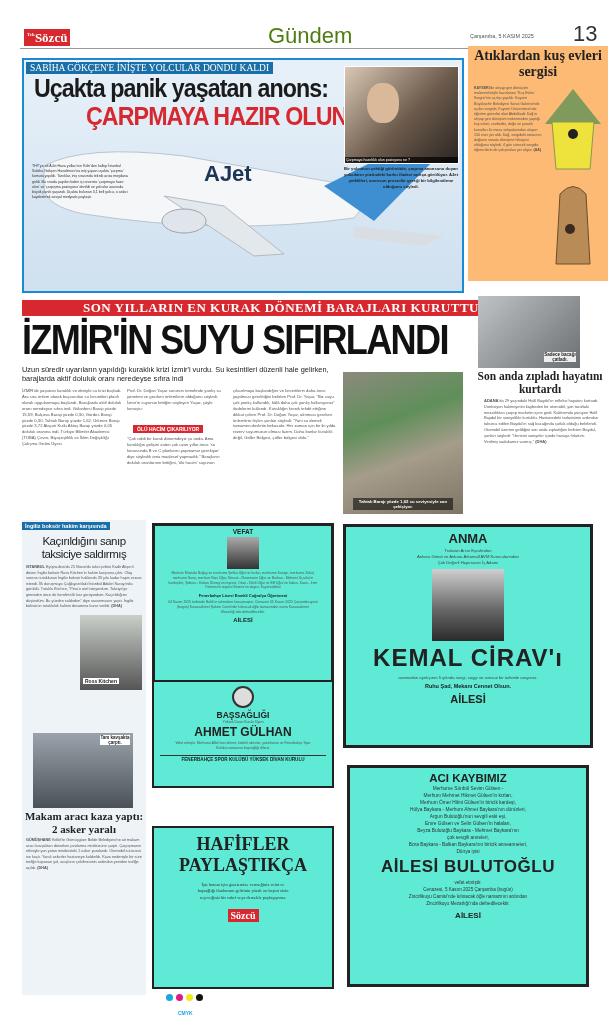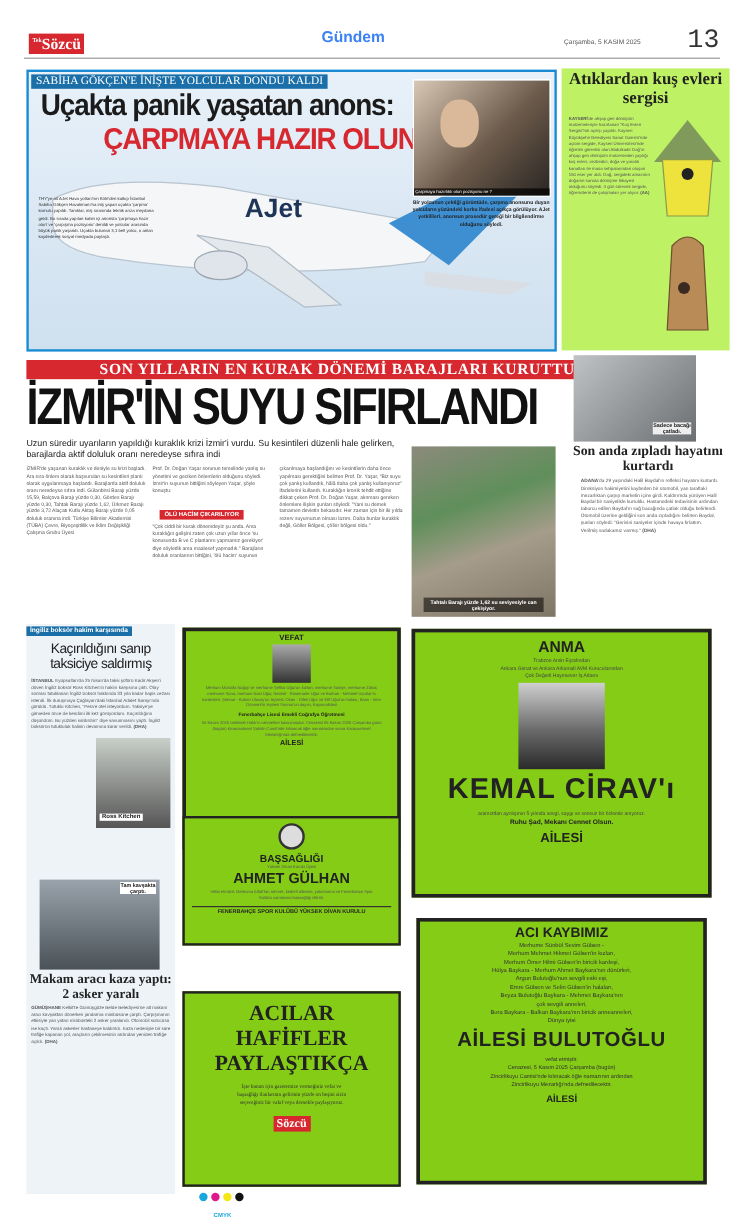--- a/index.html
+++ b/index.html
@@ -1,34 +1,34 @@
 <!DOCTYPE html>
 <html><head>
 <meta charset="utf-8">
 <style>
 *{box-sizing:border-box;margin:0;padding:0}
 body{width:615px;height:1024px;background:#fff;position:relative;overflow:hidden;font-family:"Liberation Sans",sans-serif;color:#222}
 .abs{position:absolute}
 .logo{background:#d7282f;color:#fff;font-family:"Liberation Serif",serif;font-weight:bold;font-size:13px;padding:1px 3px;line-height:14px}
-.section-title{color:#3b82f6;font-weight:bold;font-size:13px;font-family:"Liberation Sans",sans-serif}
+.section-title{color:#4d7c0f;font-weight:normal;font-size:22px;font-family:"Liberation Sans",sans-serif}
 .rule{background:#bbb;height:1px}
 .tiny{font-size:3.6px;line-height:5.2px;color:#555}
 .serifhead{font-family:"Liberation Serif",serif;font-weight:bold}
-.obit{border:3px solid #222;background:#84cc16}
+.obit{border:3px solid #222;background:#5eead4}
 .ctr{text-align:center}
 </style>
 </head>
 <body>
 
 <div class="abs" style="left:24px;top:28px">
   <span class="logo"><span style="font-size:5px;vertical-align:top">Tek</span><span>Sözcü</span></span>
 </div>
 <div class="abs section-title" style="left:268px;top:23px">Gündem</div>
 <div class="abs" style="left:470px;top:33px;font-size:5.5px;color:#555">Çarşamba, 5 KASIM 2025</div>
-<div class="abs" style="left:573px;top:21px;font-size:22px;color:#333;font-family:Liberation Mono, monospace">13</div>
+<div class="abs" style="left:573px;top:21px;font-size:22px;color:#333;font-family:Liberation Sans, sans-serif">13</div>
 <div class="abs rule" style="left:20px;top:48px;width:580px;background:#999"></div>
 
 <div class="abs" style="left:22px;top:58px;width:442px;height:235px;border:2px solid #1a8ad4;background:linear-gradient(#e8f1f9,#cfe0ef)">
   <div class="abs" style="left:2px;top:2px;background:#1a6fa8;color:#fff;font-family:'Liberation Serif',serif;font-weight:normal;font-size:9.5px;padding:1px 4px;white-space:nowrap">SABİHA GÖKÇEN'E İNİŞTE YOLCULAR DONDU KALDI</div>
   <div class="abs" style="left:10px;top:14px;font-size:25px;font-weight:bold;color:#1b1b1b;letter-spacing:-1px;transform:scaleX(.93);transform-origin:left">Uçakta panik yaşatan anons:</div>
   <div class="abs" style="left:62px;top:42px;font-size:25px;font-weight:bold;color:#d7282f;letter-spacing:-1px;transform:scaleX(.93);transform-origin:left">ÇARPMAYA HAZIR OLUN</div>
 
   <svg class="abs" style="left:0;top:66px" width="440" height="165">
     <path d="M20 40 Q60 18 160 30 L330 60 Q345 64 345 74 L330 92 Q200 110 60 88 Q20 80 20 60Z" fill="#f4f6f8" stroke="#b8c4cf"></path>
     <path d="M300 60 L380 20 L420 24 L350 95Z" fill="#3d8fd1"></path>
@@ -39,21 +39,21 @@
   </svg>
   <div class="abs tiny" style="left:8px;top:104px;width:100px;color:#333">THY'ye ait AJet Hava yolları'nın Köln'den kalkıp İstanbul Sabiha Gökçen Havalimanı'na iniş yapan uçakta 'çarpma' komutu yapıldı. Tanıklar, iniş sırasında teknik arıza meydana geldi. Bu sırada yapılan kabin içi anonsta 'çarpmaya hazır olun' ve 'çarpışma pozisyonu' denildi ve yolcular arasında büyük panik yaşandı. Uçakta bulunan 3,1 bell yolcu, o anları kaydederek sosyal medyada paylaştı.</div>
 
   <div class="abs" style="left:320px;top:6px;width:115px;height:98px;background:linear-gradient(135deg,#d9c8b5,#6b5a4a 55%,#2a2523);border:1px solid #fff">
     <div class="abs" style="left:22px;top:16px;width:32px;height:40px;border-radius:45%;background:#d9b99a"></div>
     <div class="abs" style="left:0;bottom:0;width:100%;background:rgba(0,0,0,.7);color:#fff;font-size:3.6px;padding:1px">Çarpmaya hazırlıklı olun pozisyonu ne ?</div>
   </div>
   <div class="abs ctr" style="left:316px;top:106px;width:122px;font-size:4.2px;line-height:6px;font-weight:bold;color:#222">Bir yolcunun çektiği görüntüde, çarpma anonsunu duyan yolcuların yüzündeki korku ifadesi açıkça görülüyor. AJet yetkilileri, anonsun prosedür gereği bir bilgilendirme olduğunu söyledi.</div>
 </div>
 
-<div class="abs" style="left:468px;top:57px;width:140px;height:235px;background:#bef264">
+<div class="abs" style="left:468px;top:46px;width:140px;height:235px;background:#fdba74">
   <div class="abs ctr serifhead" style="left:0;top:2px;width:140px;font-size:14px;line-height:16px;color:#222">Atıklardan kuş evleri sergisi</div>
   <div class="abs tiny" style="left:6px;top:40px;width:70px"><b>KAYSERİ</b><span>'de ahşap geri dönüşüm malzemeleriyle hazırlanan "Kuş Evleri Sergisi"nin açılışı yapıldı. Kayseri Büyükşehir Belediyesi Sanat Galerisi'nde açılan sergide, Kayseri Üniversitesi'nde öğretim görevlisi olan Abdulkadir Dağ'ın ahşap geri dönüşüm malzemeden yaptığı kuş evleri, cezbedici, doğa ve yaratık kanatları ile masa sehpalarından oluşan 150 eser yer aldı. Dağ, sergideki amacının doğanın sanata dönüşme hikayesi olduğunu söyledi. 4 gün sürecek sergide, öğrencilerin de çalışmaları yer alıyor.</span> <b>(AA)</b></div>
   <svg class="abs" style="left:72px;top:38px" width="66" height="190">
     <path d="M5 40 L33 5 L61 40Z" fill="#7f9a5a"></path>
     <path d="M12 38 L54 38 L50 85 L16 85Z" fill="#eee23d" stroke="#8a9a4a"></path>
     <circle cx="33" cy="50" r="5" fill="#222"></circle>
     <path d="M20 110 Q33 95 46 110 L50 180 L16 180Z" fill="#b98b56" stroke="#6b4e2c"></path>
     <circle cx="30" cy="145" r="5" fill="#3a2a1f"></circle>
   </svg>
 </div>
@@ -103,21 +103,20 @@
   <div style="width:22px;height:22px;border-radius:50%;margin:4px auto 0;border:2px solid #333;background:#ddd"></div>
   <div class="ctr" style="font-size:8.5px;font-weight:bold;margin-top:2px">BAŞSAĞLIĞI</div>
   <div class="ctr tiny" style="font-size:3.4px">Yüksek Divan Kurulu Üyesi</div>
   <div class="ctr" style="font-size:12px;font-weight:bold">AHMET GÜLHAN</div>
   <div class="ctr tiny" style="font-size:3.4px;line-height:4.8px;padding:2px 16px">Vefat etmiştir. Merhuma Allah'tan rahmet, kederli ailesine, yakınlarına ve Fenerbahçe Spor Kulübü camiasına başsağlığı dileriz.</div>
   <div class="ctr" style="font-size:4.6px;font-weight:bold;border-top:1px solid #333;margin:2px 6px 0;padding-top:1px">FENERBAHÇE SPOR KULÜBÜ YÜKSEK DİVAN KURULU</div>
 </div>
 
 <div class="abs obit" style="left:152px;top:826px;width:182px;height:163px;border-width:2px">
   <div class="ctr" style="font-family:'Liberation Serif',serif;font-weight:bold;font-size:18px;line-height:21px;margin-top:6px;color:#222">
-    <div>ACILAR</div>
     <div>HAFİFLER</div>
     <div>PAYLAŞTIKÇA</div>
   </div>
   <div class="ctr" style="font-family:'Liberation Serif',serif;font-size:4.4px;line-height:6.4px;padding:6px 40px 0;color:#333">İşte bunun için gazetemize vermeğiniz vefat ve başsağlığı ilanlarının gelirinin yüzde on beşini sizin seçeceğiniz bir vakıf veya dernekle paylaşıyoruz.</div>
   <div class="ctr" style="margin-top:4px"><span class="logo" style="font-size:10px;line-height:11px">Sözcü</span></div>
 </div>
 
 <div class="abs obit" style="left:343px;top:524px;width:250px;height:224px">
   <div class="ctr" style="font-size:13px;font-weight:bold;margin-top:4px">ANMA</div>
   <div class="ctr" style="font-size:4.2px;line-height:6px;color:#444;margin-top:2px">

